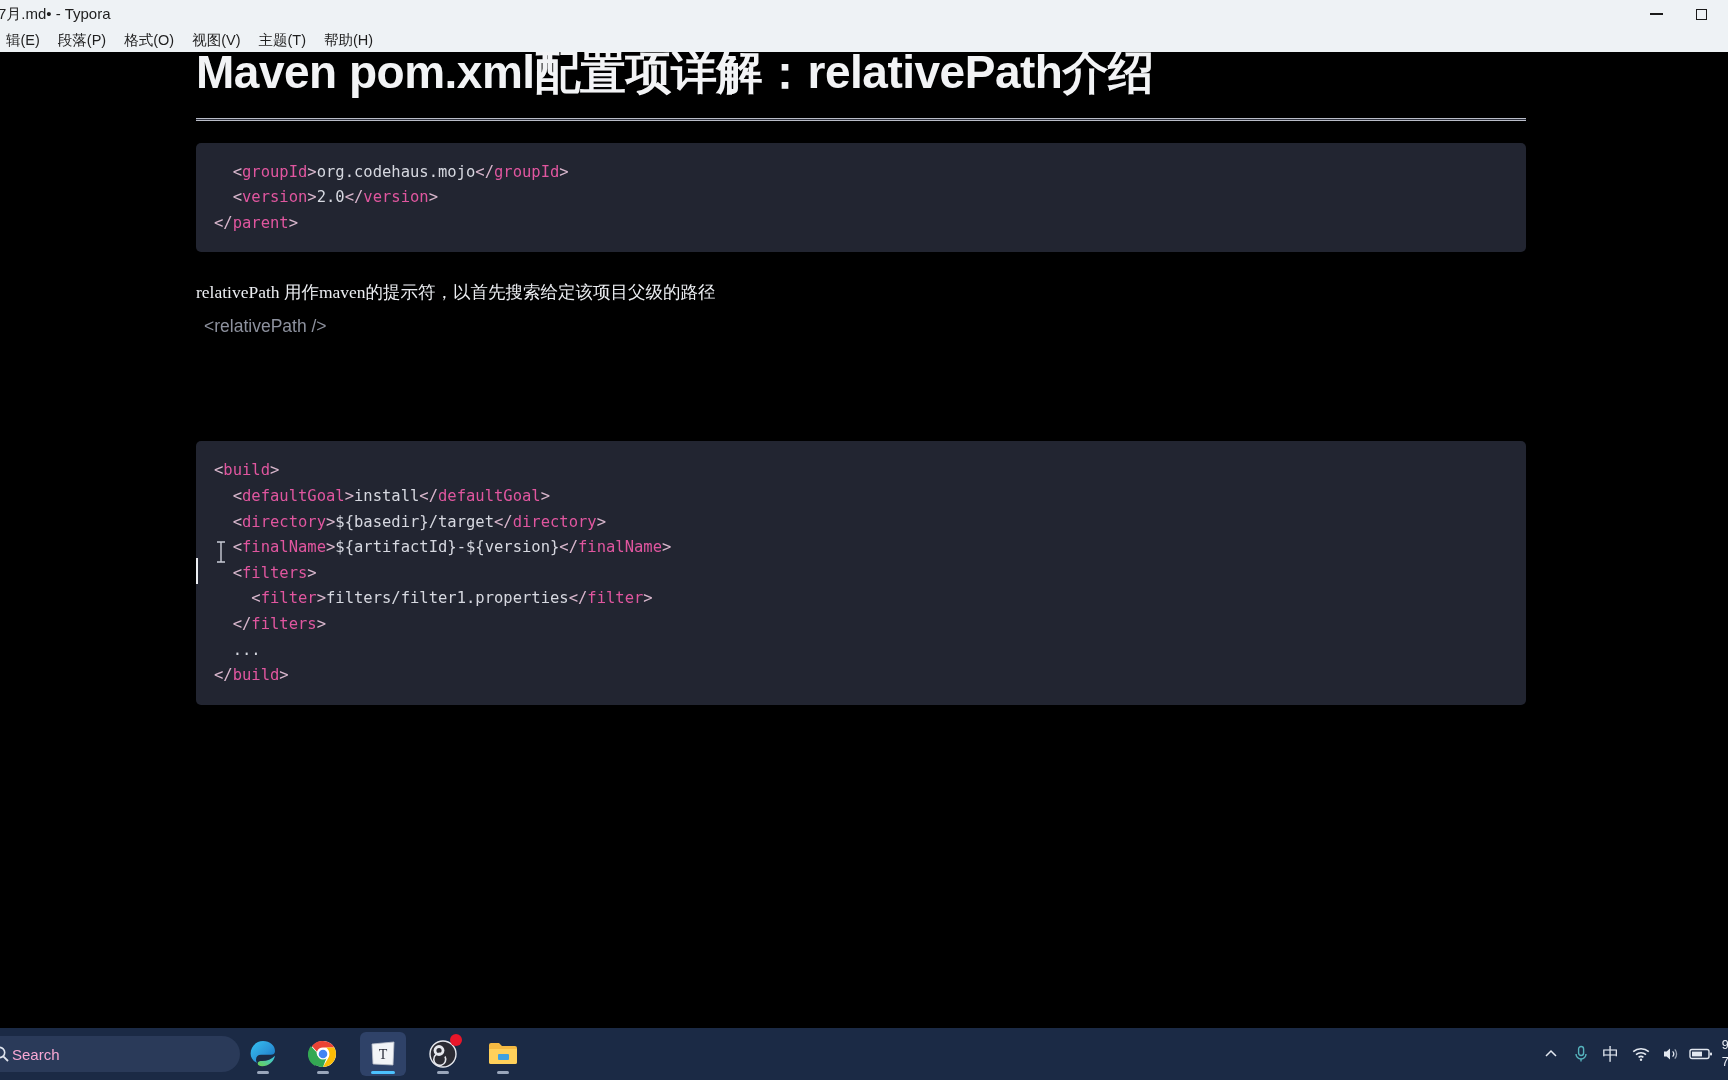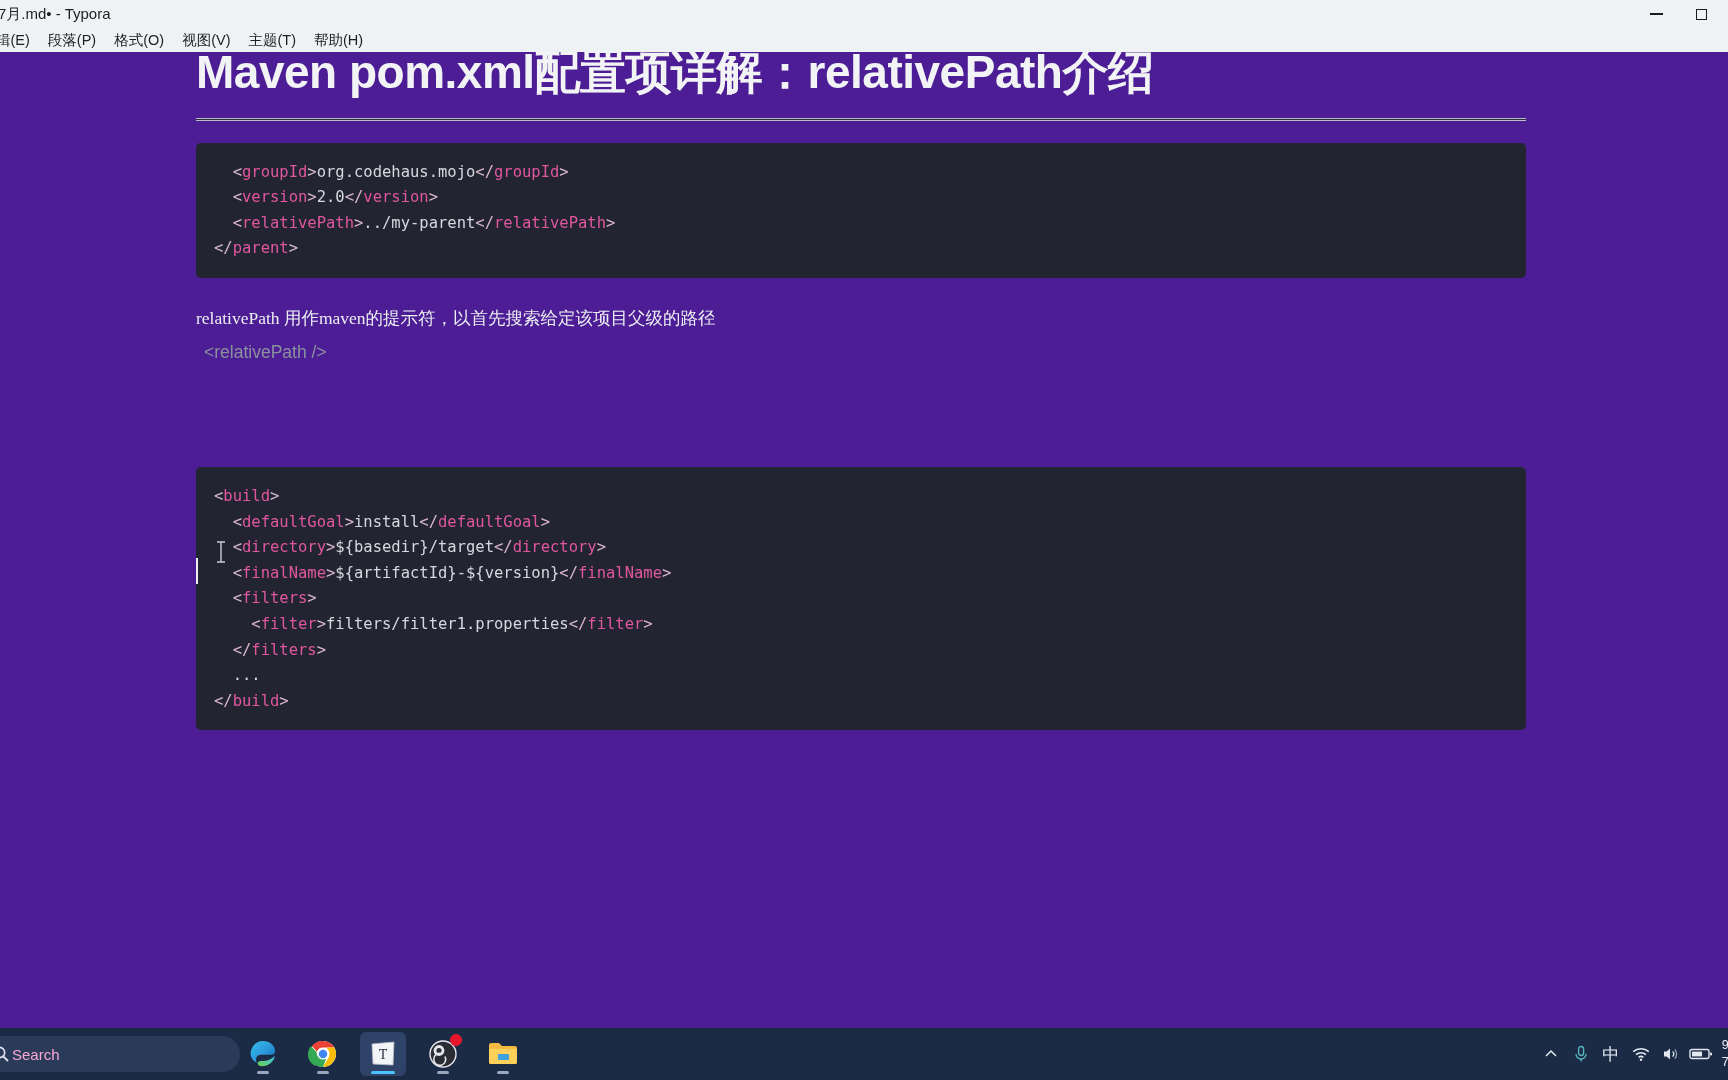--- a/index.html
+++ b/index.html
@@ -31,34 +31,34 @@
     display:flex; align-items:center; justify-content:center;
     color:#1a1a1a;
   }
   .win-ctrl .bar{ width:13px; height:2px; background:#1a1a1a; display:block; }
   .win-ctrl .sq{ width:11px; height:11px; border:1.6px solid #1a1a1a; display:block; }
 
   #menubar{
     position:absolute; left:0; top:28px; width:1728px; height:24px;
     background:#eef2f5;
     display:flex; align-items:center;
-    padding-left:0;
+    padding-left:10px;
   }
   .menu-item{
     font-size:14.5px; color:#1f1f1f;
     padding:0 9px;
     white-space:nowrap;
     font-family:"Liberation Sans", sans-serif;
   }
   #menu-clip{ margin-left:-13px; display:flex; }
 
   
   #editor{
     position:absolute; left:0; top:52px; width:1728px; height:976px;
-    background:#4c1d95;
+    background:#000000;
     overflow:hidden;
   }
   #doc{
     position:absolute;
     left:196px; top:0; width:1330px;
   }
 
   h1#doc-heading{
     font-size:46px;
     font-weight:bold;
@@ -221,21 +221,20 @@
 
 <div id="editor">
   <div id="doc">
 
     <h1 id="doc-heading">Maven pom.xml配置项详解：relativePath介绍</h1>
     <div id="heading-rule"></div>
 
     <div class="codeblock" id="code-block-1">
         <div class="codeline"><span class="">  </span><span class="br">&lt;</span><span class="tag">groupId</span><span class="br">&gt;</span><span class="">org.codehaus.mojo</span><span class="br">&lt;/</span><span class="tag">groupId</span><span class="br">&gt;</span></div>
         <div class="codeline"><span class="">  </span><span class="br">&lt;</span><span class="tag">version</span><span class="br">&gt;</span><span class="">2.0</span><span class="br">&lt;/</span><span class="tag">version</span><span class="br">&gt;</span></div>
-        <div class="codeline"><span class="">  </span><span class="br">&lt;</span><span class="tag">relativePath</span><span class="br">&gt;</span><span class="">../my-parent</span><span class="br">&lt;/</span><span class="tag">relativePath</span><span class="br">&gt;</span></div>
         <div class="codeline"><span class="br">&lt;/</span><span class="tag">parent</span><span class="br">&gt;</span></div>
       </div>
 
     <p class="para">relativePath  用作maven的提示符，以首先搜索给定该项目父级的路径</p>
 
     <div class="quoteline">&lt;relativePath /&gt;</div>
 
     <div class="codeblock" id="code-block-2" style="margin-top:104px;">
         <div class="codeline"><span class="br">&lt;</span><span class="tag">build</span><span class="br">&gt;</span></div>
         <div class="codeline"><span class="">  </span><span class="br">&lt;</span><span class="tag">defaultGoal</span><span class="br">&gt;</span><span class="">install</span><span class="br">&lt;/</span><span class="tag">defaultGoal</span><span class="br">&gt;</span></div>

